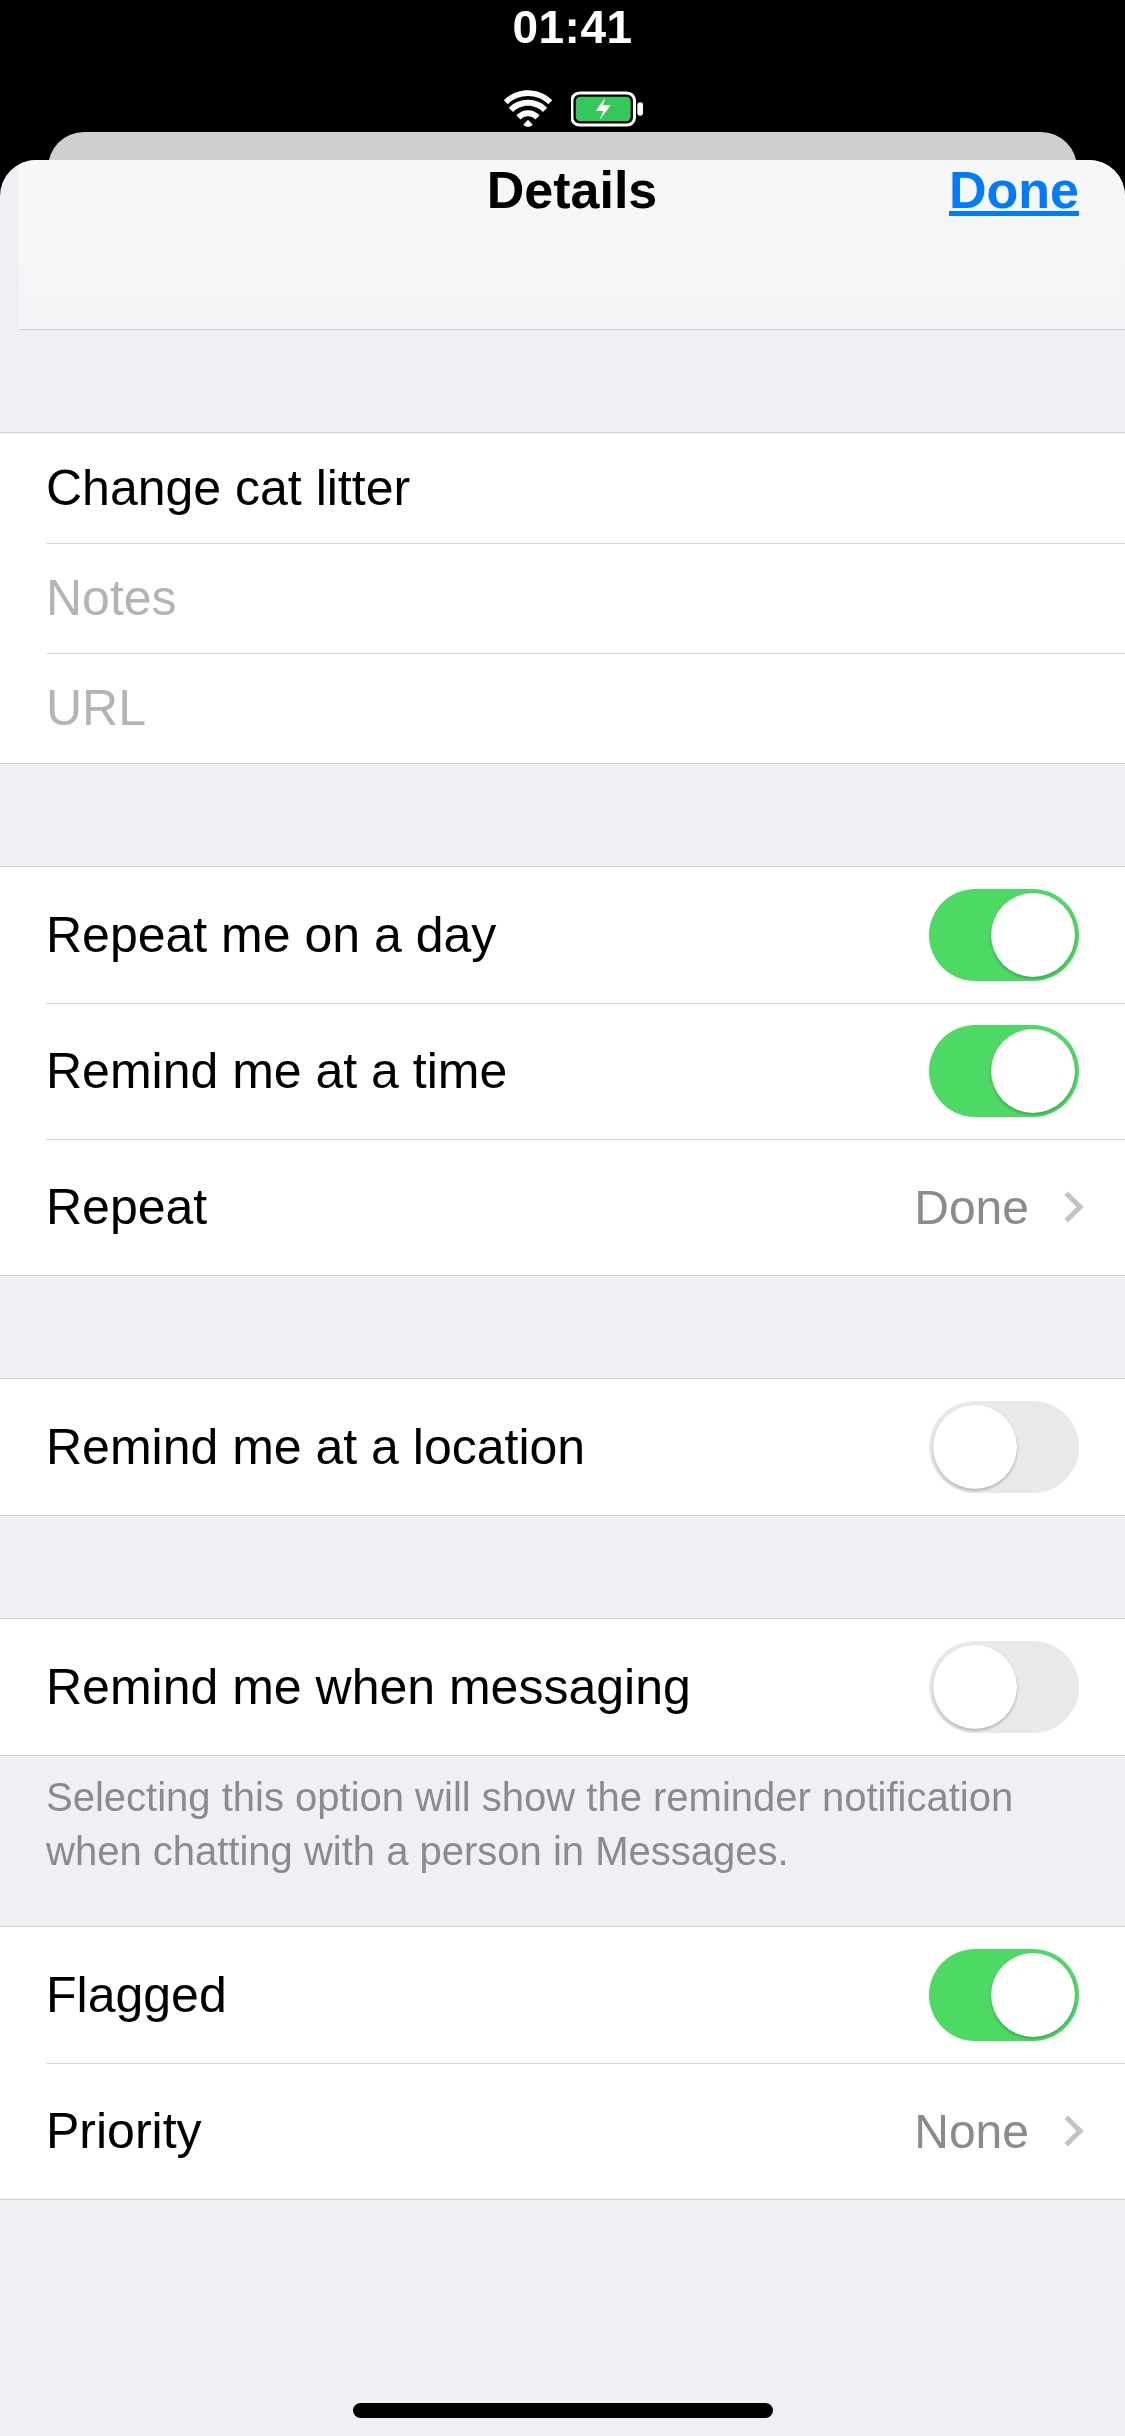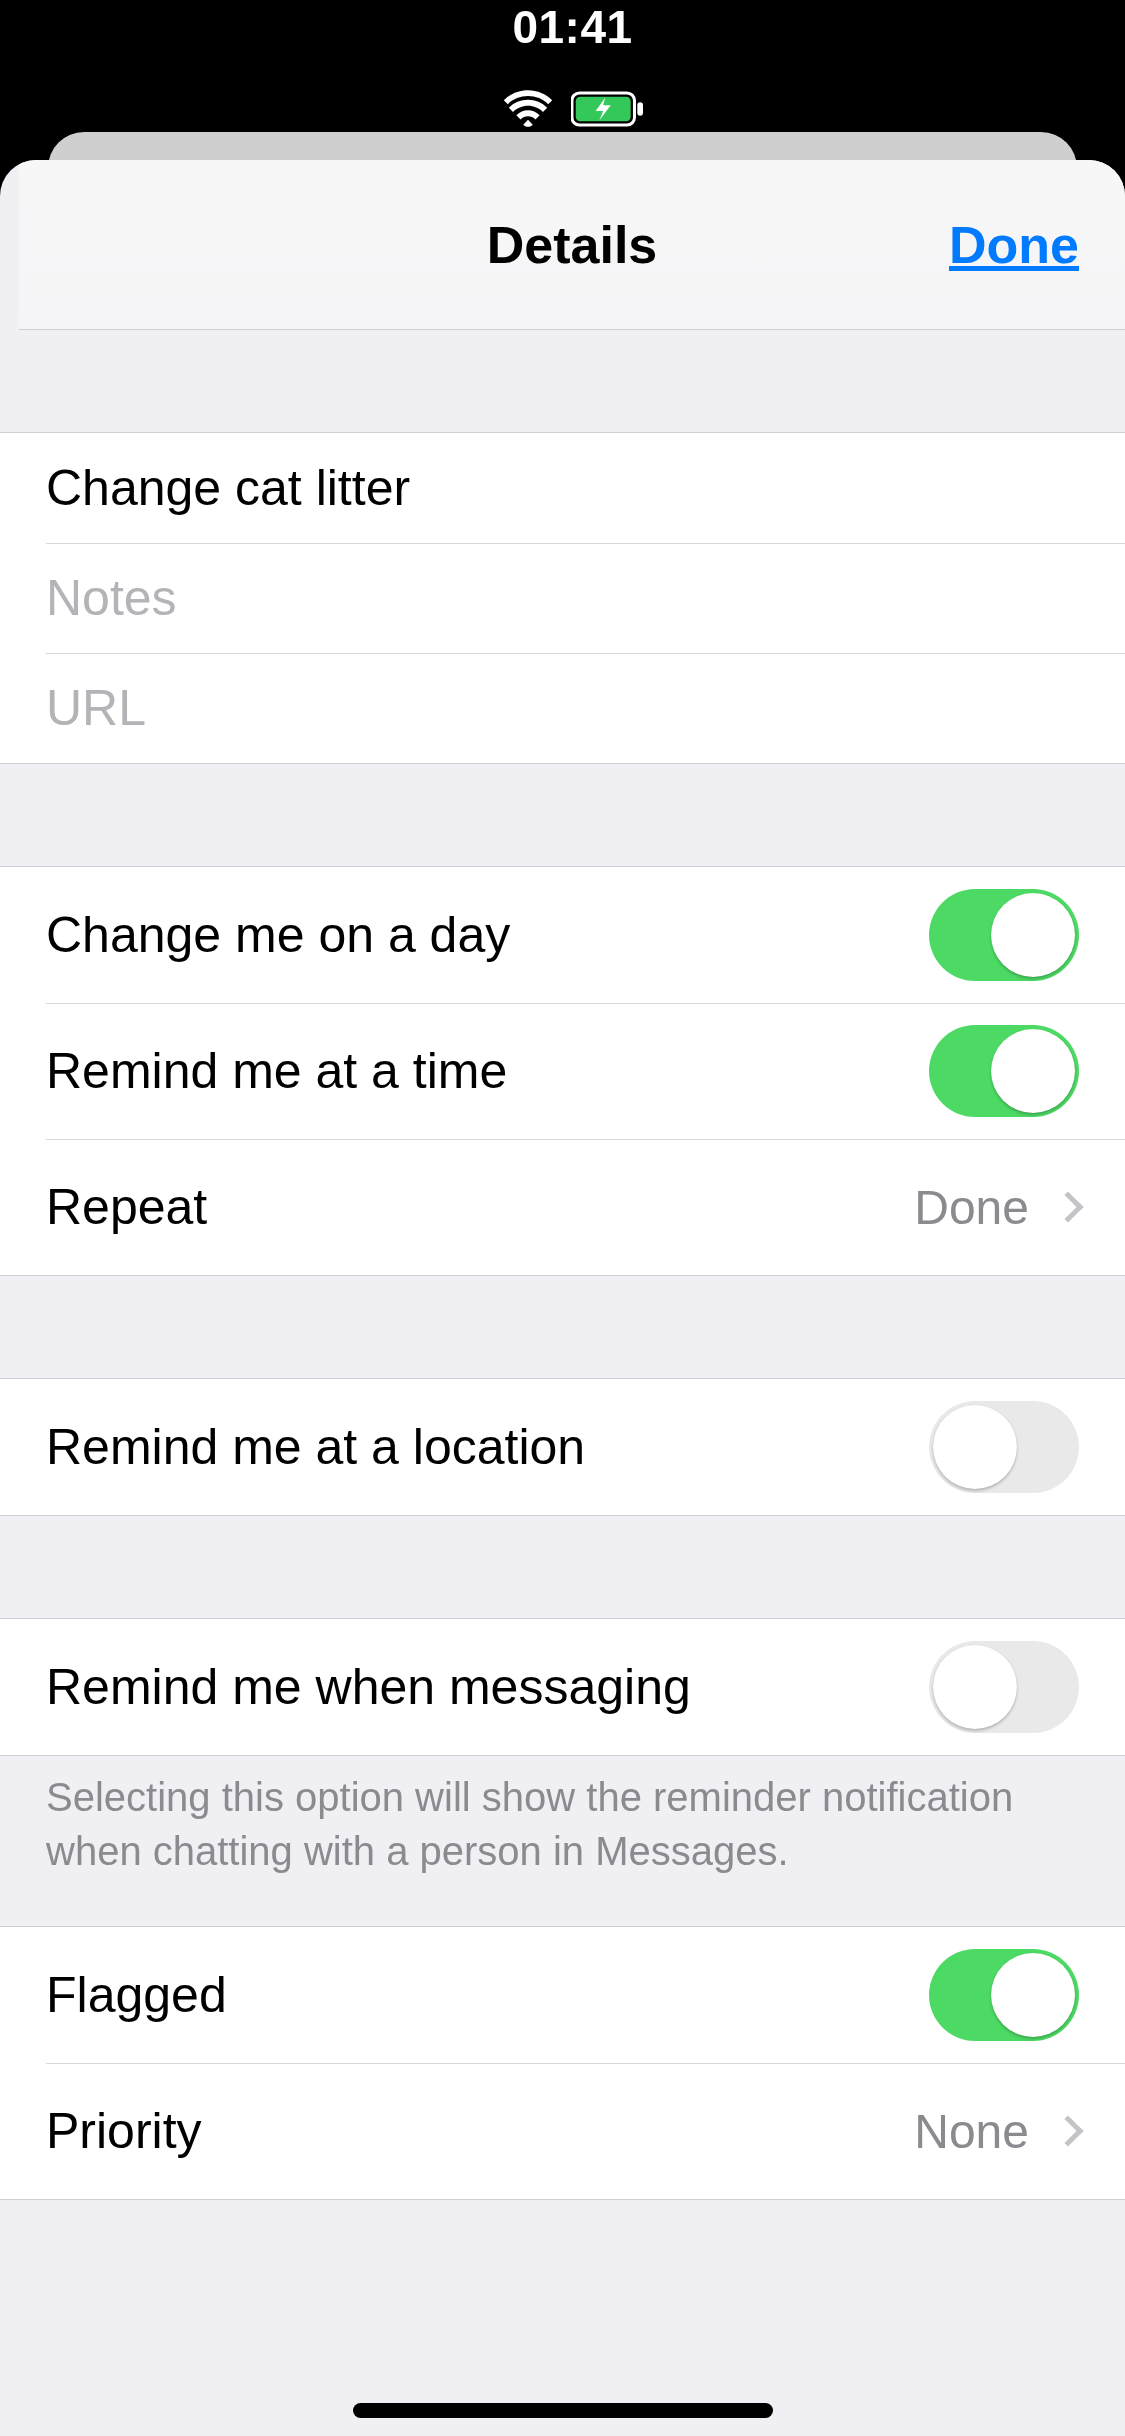--- a/index.html
+++ b/index.html
@@ -38,21 +38,20 @@
     border-radius: 36px 36px 0 0;
     overflow: hidden;
   }
 
   .nav-bar {
     height: 170px;
     background: linear-gradient(#f7f7f8,#f5f5f7);
     border-bottom: 1px solid #d0d0d4;
     position: relative;
     display: flex;
-    align-items: center;
     justify-content: center;
     margin-left: 19px;
   }
   .nav-title { font-size: 52px; font-weight: 600; color: #000; }
   .nav-done { position: absolute; right: 46px; font-size: 52px; font-weight: 600; color: #007aff; text-decoration: underline; }
 
   .group { background: #fff; border-top: 1px solid #d0d0d4; border-bottom: 1px solid #d0d0d4; }
   .gap { height: 102px; }
   .gap-footer { padding: 14px 46px 48px 46px; font-size: 40px; color: #8a8a8f; line-height: 1.35; }
 
@@ -159,21 +158,21 @@
       </div>
       <div class="row row-input">
         <input class="textfield" placeholder="URL" style="">
       </div>
     </div>
 
     <div class="gap"></div>
 
     <div class="group">
       <div class="row">
-        <div class="label">Change me on a day</div>
+        <div class="label">Repeat me on a day</div>
         <div class="toggle on">
             <div class="knob"></div>
           </div>
       </div>
       <div class="row">
         <div class="label">Remind me at a time</div>
         <div class="toggle on">
             <div class="knob"></div>
           </div>
       </div>

